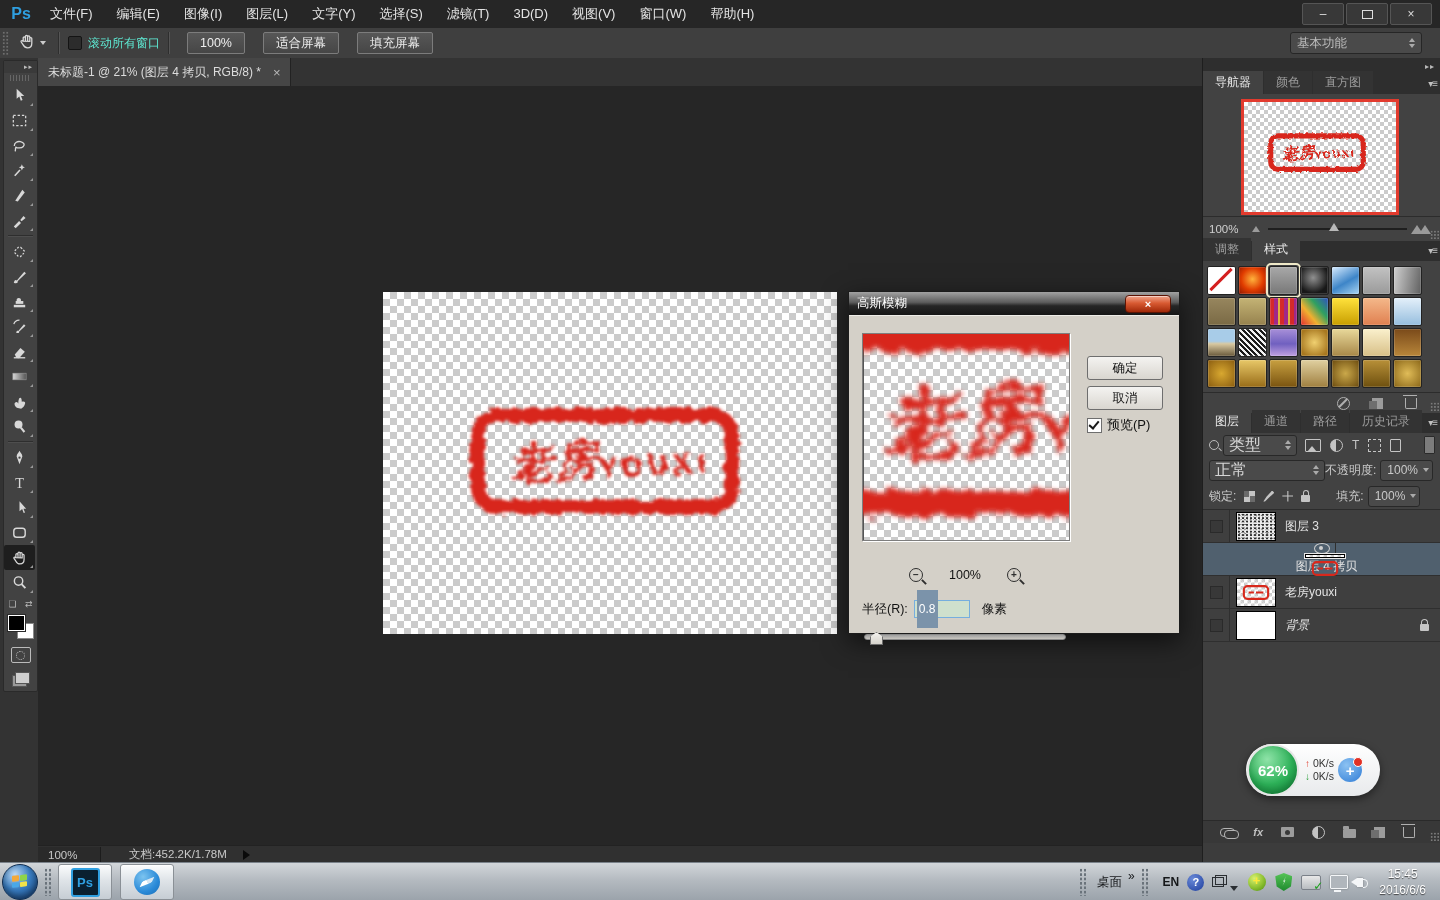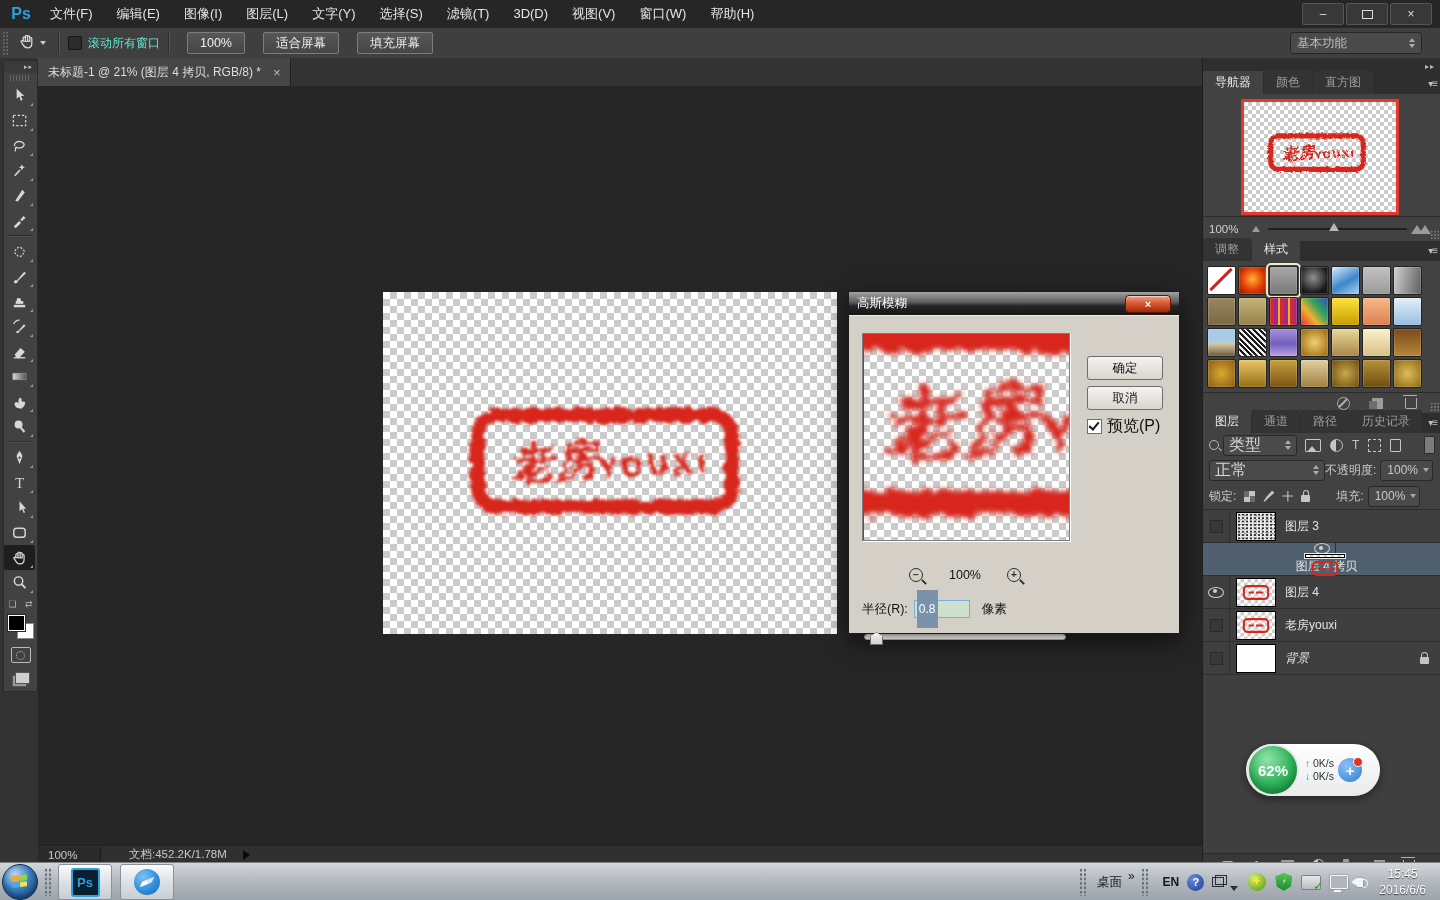--- a/index.html
+++ b/index.html
@@ -68,21 +68,21 @@
   .status-arrow{width:0;height:0;border-top:5px solid transparent;border-bottom:5px solid transparent;border-left:7px solid #0a0a0a;margin-left:16px;}
 
   
   .dialog{position:absolute;left:848px;top:291px;width:330px;height:341px;background:#d4d0c8;border:1px solid #1c1c1c;box-shadow:0 8px 24px rgba(0,0,0,.6);}
   .dlg-title{height:23px;background:linear-gradient(#a2a2a2,#5c5c5c 45%,#262626 60%,#161616);display:flex;align-items:center;padding:0 8px;color:#fff;font-size:12.5px;}
   .dlg-close{margin-left:auto;width:44px;height:16px;border-radius:4px;background:linear-gradient(#f0a48c,#d85a32 45%,#a02808);border:1px solid #5c1404;color:#fff;font-size:11px;font-weight:bold;display:flex;align-items:center;justify-content:center;box-shadow:inset 0 1px 0 rgba(255,255,255,.5);}
   .dlg-body{position:relative;width:100%;height:318px;border-top:1px solid #efede8;}
   .dlg-preview{position:absolute;left:13px;top:17px;width:206px;height:206px;border:1px solid #7e7e7e;box-shadow:inset 1px 1px 0 #555, 1px 1px 0 #fff;background-size:14px 14px;background-position:0 0,7px 7px;overflow:hidden;}
   .dlg-preview .pv-stamp{position:absolute;left:-62px;top:-16px;width:504px;height:209px;}
   .dlg-btn{position:absolute;left:238px;width:74px;height:22px;background:linear-gradient(#f4f3f1,#d9d6d0);border:1px solid #6e6e6e;border-radius:3px;font-size:12.5px;color:#111;display:flex;align-items:center;justify-content:center;}
-  .dlg-check{position:absolute;left:238px;top:100px;display:flex;align-items:center;color:#111;font-size:16px;}
+  .dlg-check{position:absolute;left:238px;top:100px;display:flex;align-items:center;color:#111;font-size:13px;}
   .cbox{width:13px;height:13px;background:#fff;border:1px solid #6e6e6e;margin-right:5px;position:relative;}
   .cbox.checked::after{content:'';position:absolute;left:3px;top:0px;width:4px;height:8px;border:solid #1a1a1a;border-width:0 2px 2px 0;transform:rotate(40deg);}
   .dlg-zoomrow{position:absolute;left:13px;top:252px;width:206px;display:flex;align-items:center;justify-content:center;color:#111;font-size:12.5px;}
   .mag{position:relative;width:12px;height:12px;border:1.6px solid #2e2e2e;border-radius:50%;display:flex;align-items:center;justify-content:center;font-size:10px;color:#2e2e2e;font-weight:bold;line-height:0;}
   .mag::after{content:'';position:absolute;width:6px;height:2px;background:#2e2e2e;right:-5px;bottom:-2px;transform:rotate(45deg);}
   .dlg-zoomval{margin:0 26px;}
   .dlg-radrow{position:absolute;left:13px;top:284px;display:flex;align-items:center;color:#111;font-size:12.5px;}
   .rad-input{width:52px;height:16px;margin-left:6px;background:#cfe0cd;border:1px solid #76aede;display:flex;align-items:center;padding-left:2px;font-size:12px;}
   .rad-sel{background:#7b93aa;color:#fff;padding:12px 2px;}
   .rad-unit{margin-left:12px;}
@@ -670,32 +670,20 @@
           <div class="lthumb checker">
             <svg viewBox="0 0 56 36">
               <rect x="5" y="6" width="46" height="24" rx="7" fill="none" stroke="#d8281c" stroke-width="4"></rect>
               <path d="M14 18 h10 M28 18 h14" stroke="#d8281c" stroke-width="4"></path>
             </svg>
           </div>
           <span class="lname">图层 4 拷贝</span>
         </div>
         <div class="lrow">
           <div class="eyecell">
-            <i class="eye"></i>
-          </div>
-          <div class="lthumb checker">
-            <svg viewBox="0 0 56 36">
-              <rect x="5" y="6" width="46" height="24" rx="7" fill="none" stroke="#d8281c" stroke-width="4"></rect>
-              <path d="M14 18 h10 M28 18 h14" stroke="#d8281c" stroke-width="4"></path>
-            </svg>
-          </div>
-          <span class="lname">图层 4</span>
-        </div>
-        <div class="lrow">
-          <div class="eyecell">
             <i class="eye-empty"></i>
           </div>
           <div class="lthumb checker">
             <svg viewBox="0 0 56 36">
               <rect x="5" y="6" width="46" height="24" rx="7" fill="none" stroke="#d8281c" stroke-width="4"></rect>
               <path d="M14 18 h10 M28 18 h14" stroke="#d8281c" stroke-width="4"></path>
             </svg>
           </div>
           <span class="lname">老房youxi</span>
         </div>

